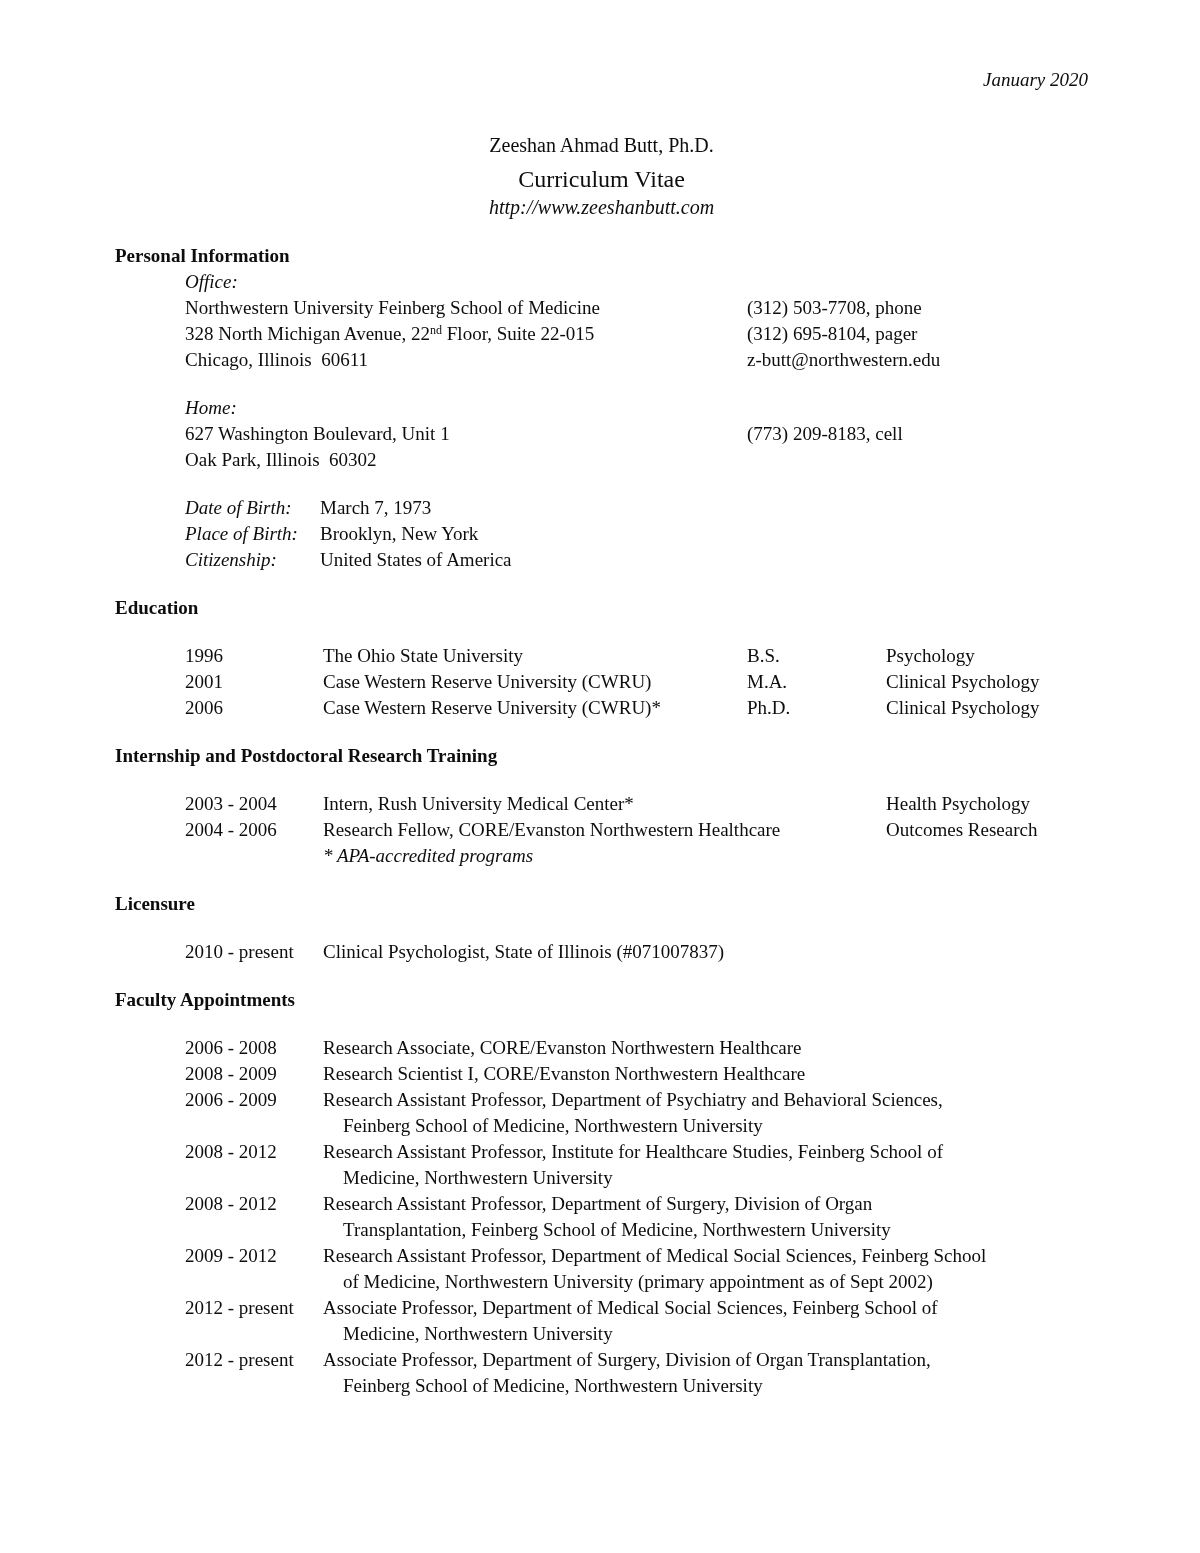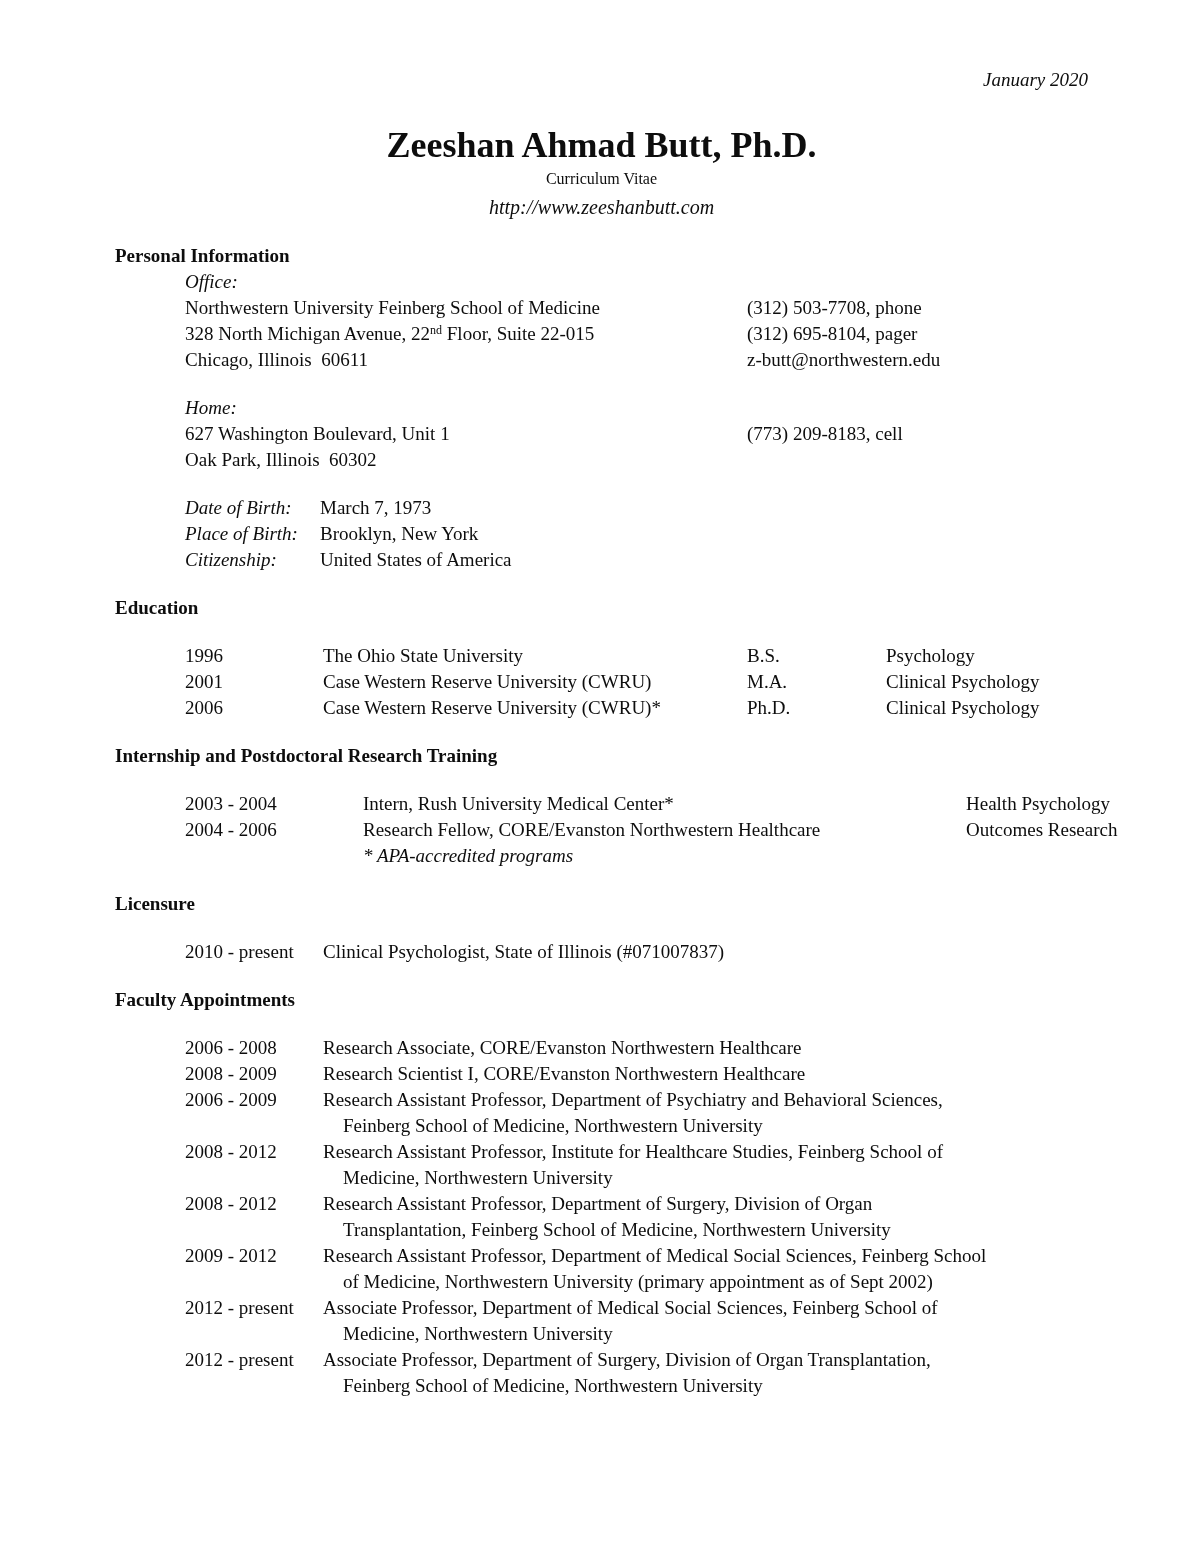--- a/index.html
+++ b/index.html
@@ -11,22 +11,22 @@
     color: #0d0d0d;
   }
   .page {
     width: 1200px; height: 1553px;
     padding: 67px 112px 0 115px;
     overflow: hidden;
     background: #ffffff;
   }
   .date-line { text-align: right; font-style: italic; }
   .doc-header { text-align: center; margin-top: 32px; }
-  .doc-title { font-size: 36px; line-height: 40px; font-weight: bold; }
-  .doc-subtitle { font-size: 16px; line-height: 28px; }
+  .doc-title { font-size: 20px; line-height: 40px; font-weight: normal; }
+  .doc-subtitle { font-size: 24px; line-height: 28px; }
   .doc-url { font-size: 20px; line-height: 28px; font-style: italic; }
 
   .section-heading { font-weight: bold; margin-top: 22px; }
   .indent { padding-left: 70px; }
   .gap-above { margin-top: 22px; }
 
   .italic { font-style: italic; }
   .nowrap { white-space: nowrap; }
 
   .two-col { display: flex; }
@@ -36,21 +36,21 @@
   .vital-row { display: flex; }
   .vital-row .vital-label { width: 135px; flex: none; font-style: italic; white-space: nowrap; }
   .vital-row .vital-value { flex: 1; white-space: nowrap; }
 
   .edu-row { display: flex; }
   .edu-row .col-year { width: 138px; flex: none; }
   .edu-row .col-inst { width: 424px; flex: none; white-space: nowrap; }
   .edu-row .col-deg  { width: 139px; flex: none; white-space: nowrap; }
   .edu-row .col-field { flex: 1; white-space: nowrap; }
 
-  .int-row { display: flex; gap: 40px; }
+  .int-row { display: flex; }
   .int-row .col-years { width: 138px; flex: none; white-space: nowrap; }
   .int-row .col-pos { width: 563px; flex: none; white-space: nowrap; }
   .int-row .col-field { flex: 1; white-space: nowrap; }
 
   .gen-row { display: flex; }
   .gen-row .col-years { width: 138px; flex: none; white-space: nowrap; }
   .gen-row .col-desc { flex: 1; }
   .desc-line { white-space: nowrap; }
   .desc-line.cont { padding-left: 20px; }
 

